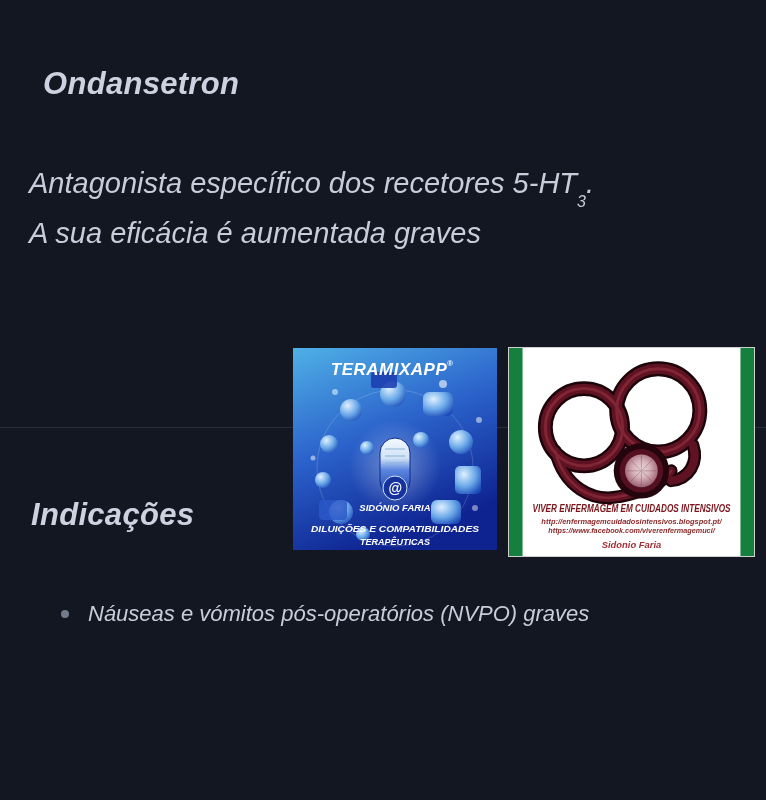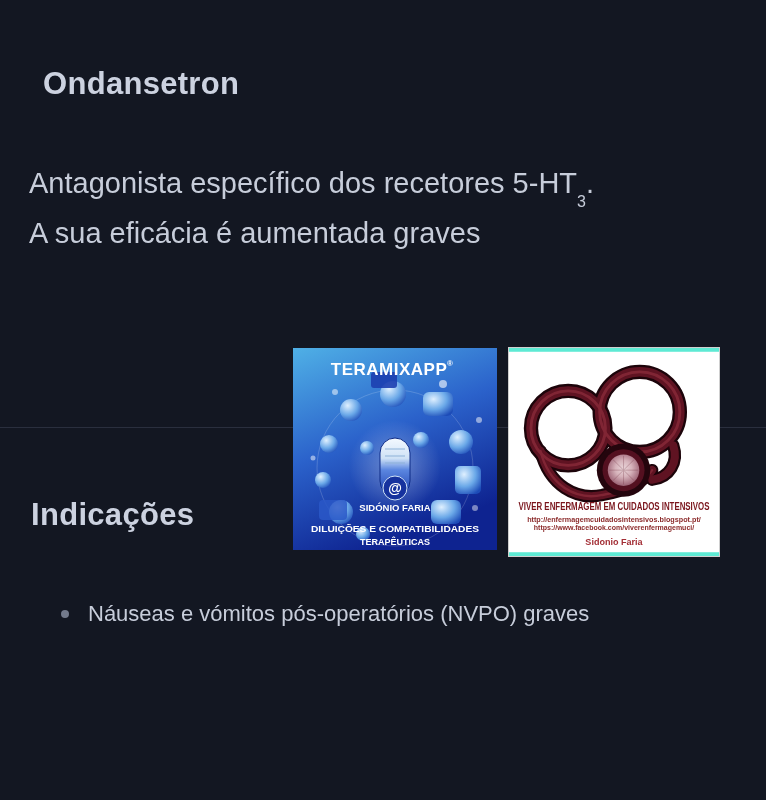--- a/index.html
+++ b/index.html
@@ -1,37 +1,38 @@
 <!DOCTYPE html>
 <html><head>
 <meta charset="utf-8">
 <style>
   html,body { margin:0; padding:0; background:#131722; }
   .page {
     position:relative; width:766px; height:800px; overflow:hidden;
     background:#131722;
     font-family:"Liberation Sans","DejaVu Sans",sans-serif;
+    font-style:italic;
   }
   .term-title {
     position:absolute; left:43px; top:66px;
     font-size:31px; font-weight:bold; color:#ccd2e0; letter-spacing:.3px;
   }
   .definition {
     position:absolute; left:29px; top:158px; width:700px;
     font-size:29px; line-height:50px; color:#c7cdda; font-weight:400;
   }
   .def-line { white-space:nowrap; }
   sub.ht-sub { font-size:16px; line-height:0; position:relative; bottom:-7px; }
   .divider {
     position:absolute; left:0; top:427px; width:766px; height:1px;
     background:#2a2f3e; z-index:0;
   }
   .img-card { position:absolute; z-index:2; }
   .img-teramix { left:293px; top:348px; width:204px; height:202px; }
-  .img-viver  { left:508px; top:347px; width:212px; height:210px; background:#5eead4; box-sizing:border-box; border:1px solid #cfcfcf; }
+  .img-viver  { left:508px; top:347px; width:247px; height:210px; background:#15803d; box-sizing:border-box; border:1px solid #cfcfcf; }
   .img-card svg { display:block; width:100%; height:100%; }
   .section-heading {
     position:absolute; left:31px; top:497px;
     font-size:31px; font-weight:bold; color:#ccd2e0; letter-spacing:.3px;
   }
   .bullets { position:absolute; left:43px; top:590px; width:690px; }
   .bullet-item {
     position:relative; padding-left:45px; margin-bottom:16px;
     font-size:22px; line-height:48px; color:#c7cdda;
   }

